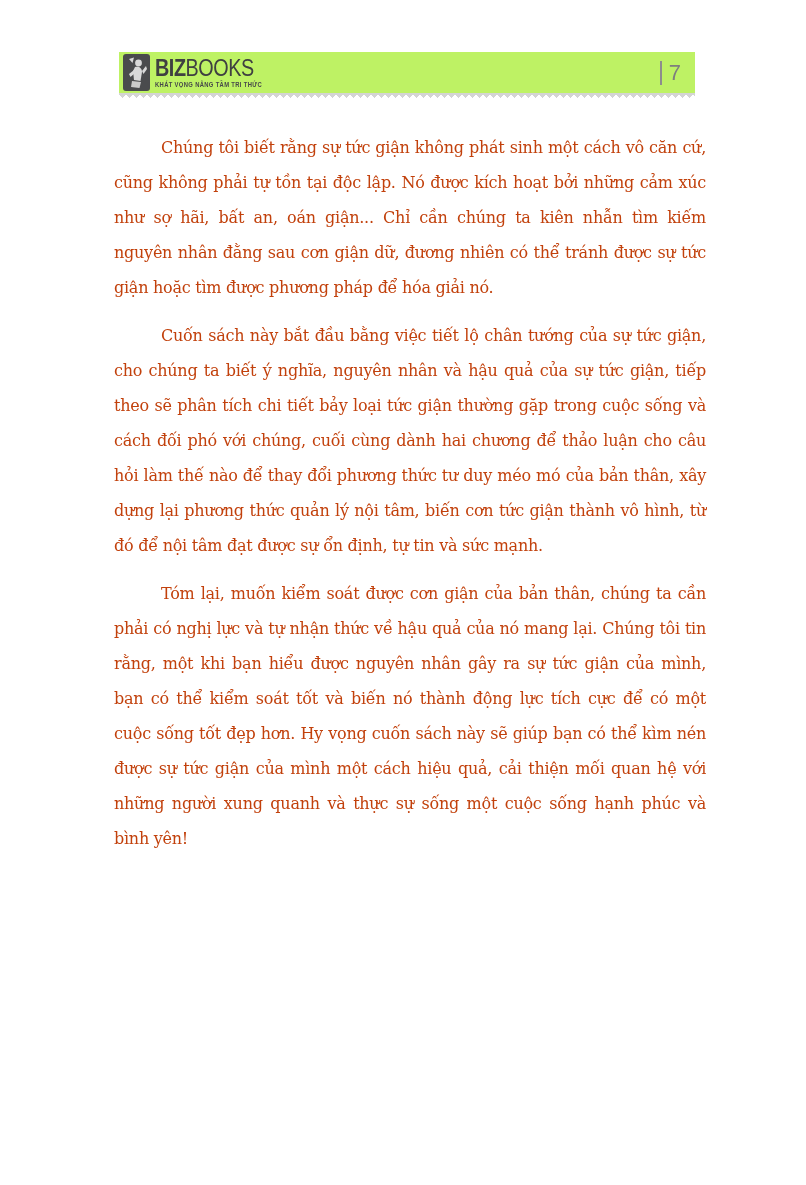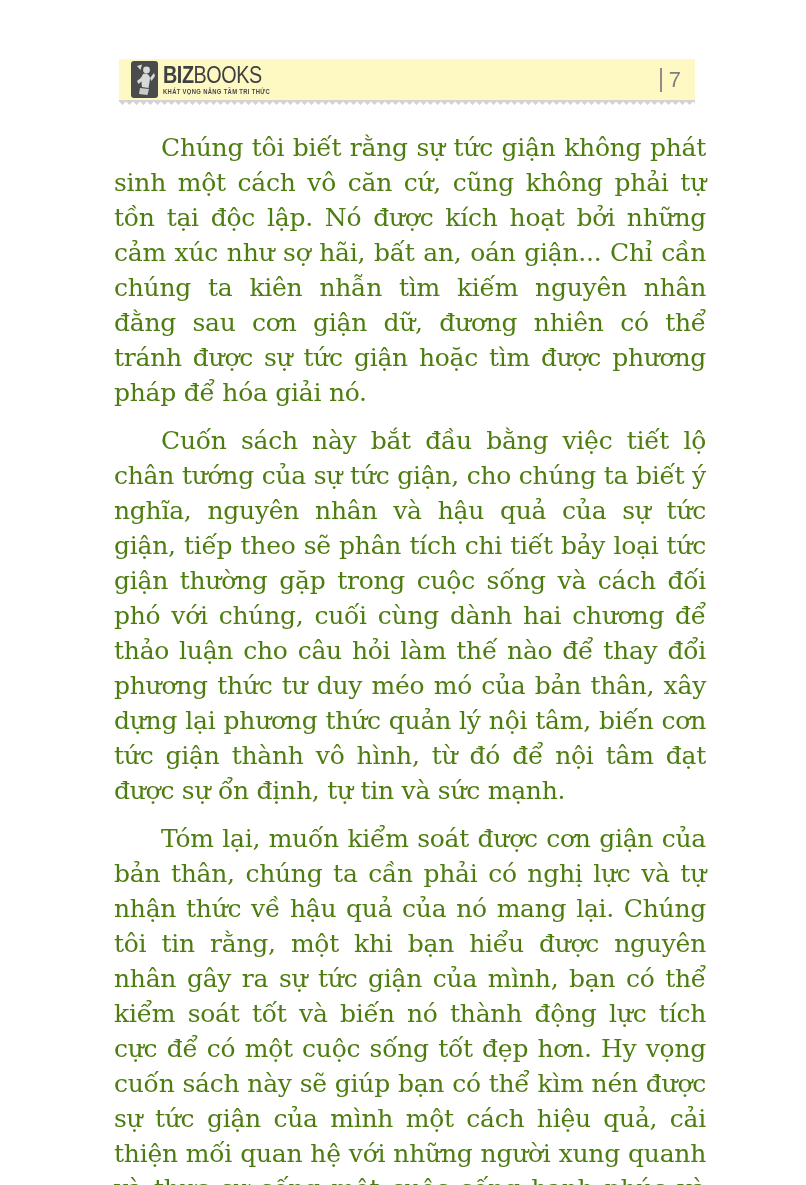--- a/index.html
+++ b/index.html
@@ -13,26 +13,25 @@
     overflow: hidden;
   }
 
   
   .header-band {
     position: absolute;
     left: 119px;
     top: 52px;
     width: 576px;
     height: 41px;
-    background: #fef9c3;
+    background: #bef264;
     display: flex;
     align-items: center;
     justify-content: space-between;
-    padding: 0 14px 0 12px;
-    margin-top: 7px;
+    padding: 0 14px 0 4px;
   }
   
   .header-band::after {
     content: "";
     position: absolute;
     left: 0;
     right: 0;
     top: 100%;
     height: 5px;
     background: conic-gradient(from -45deg at 50% 100%, #d4d4d4 90deg, transparent 0) 0 0 / 7px 5px repeat-x;
@@ -98,23 +97,23 @@
   
   .page-body {
     position: absolute;
     left: 114px;
     top: 130px;
     width: 592px;
   }
   .page-body p {
     margin: 0 0 13px 0;
     font-family: "DejaVu Serif", serif;
-    font-size: 25px;
+    font-size: 16px;
     line-height: 35px;
-    color: #4d7c0f;
+    color: #c2410c;
     text-align: justify;
     text-indent: 47px;
     letter-spacing: -0.25px;
   }
 </style>
 </head>
 <body>
 
 <header class="header-band">
   <div class="logo">

